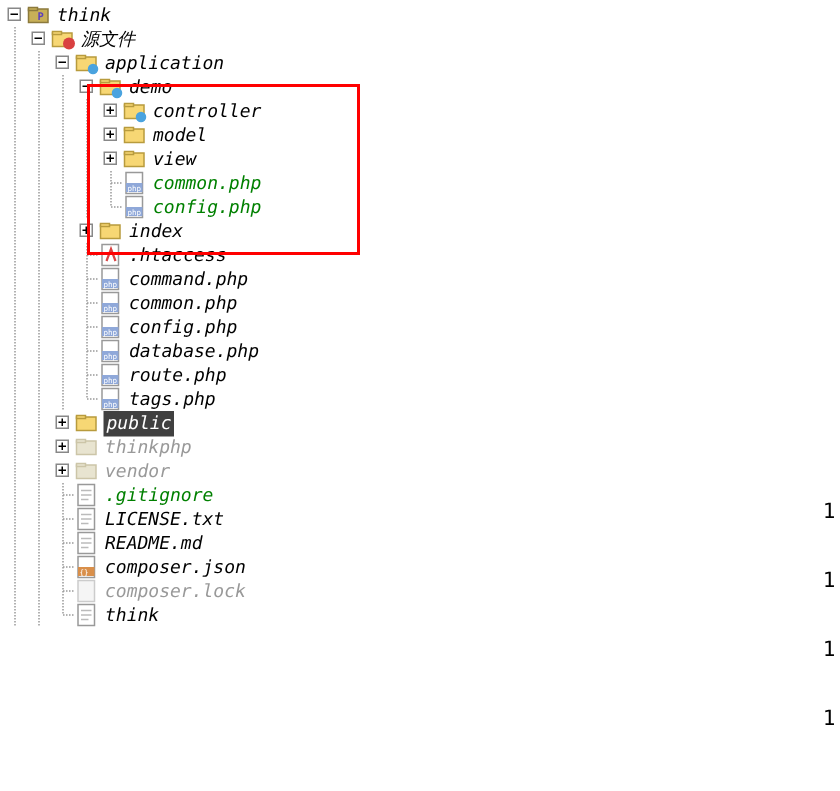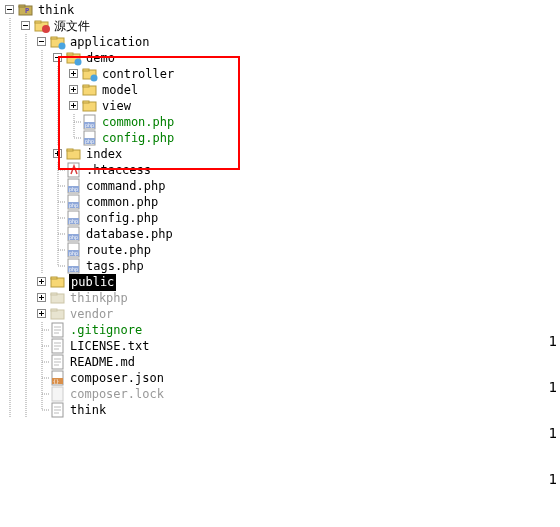--- a/index.html
+++ b/index.html
@@ -63,25 +63,26 @@
     height: 16px;
     margin-right: 3px;
     flex-shrink: 0;
     display: inline-flex;
     align-items: center;
     justify-content: center;
   }
   .label {
     color: #000;
     padding: 0 1px;
+    font-style: italic;
   }
   .label.green { color: #008000; }
   .label.gray { color: #999; }
   .label.sel {
-    background: #000000;
+    background: #404040;
     color: #fff;
     padding: 0 2px;
   }
   .numcol {
     position: absolute;
     right: 3px;
     top: 318px;
     font-family: monospace;
     font-size: 14px;
     color: #000;

